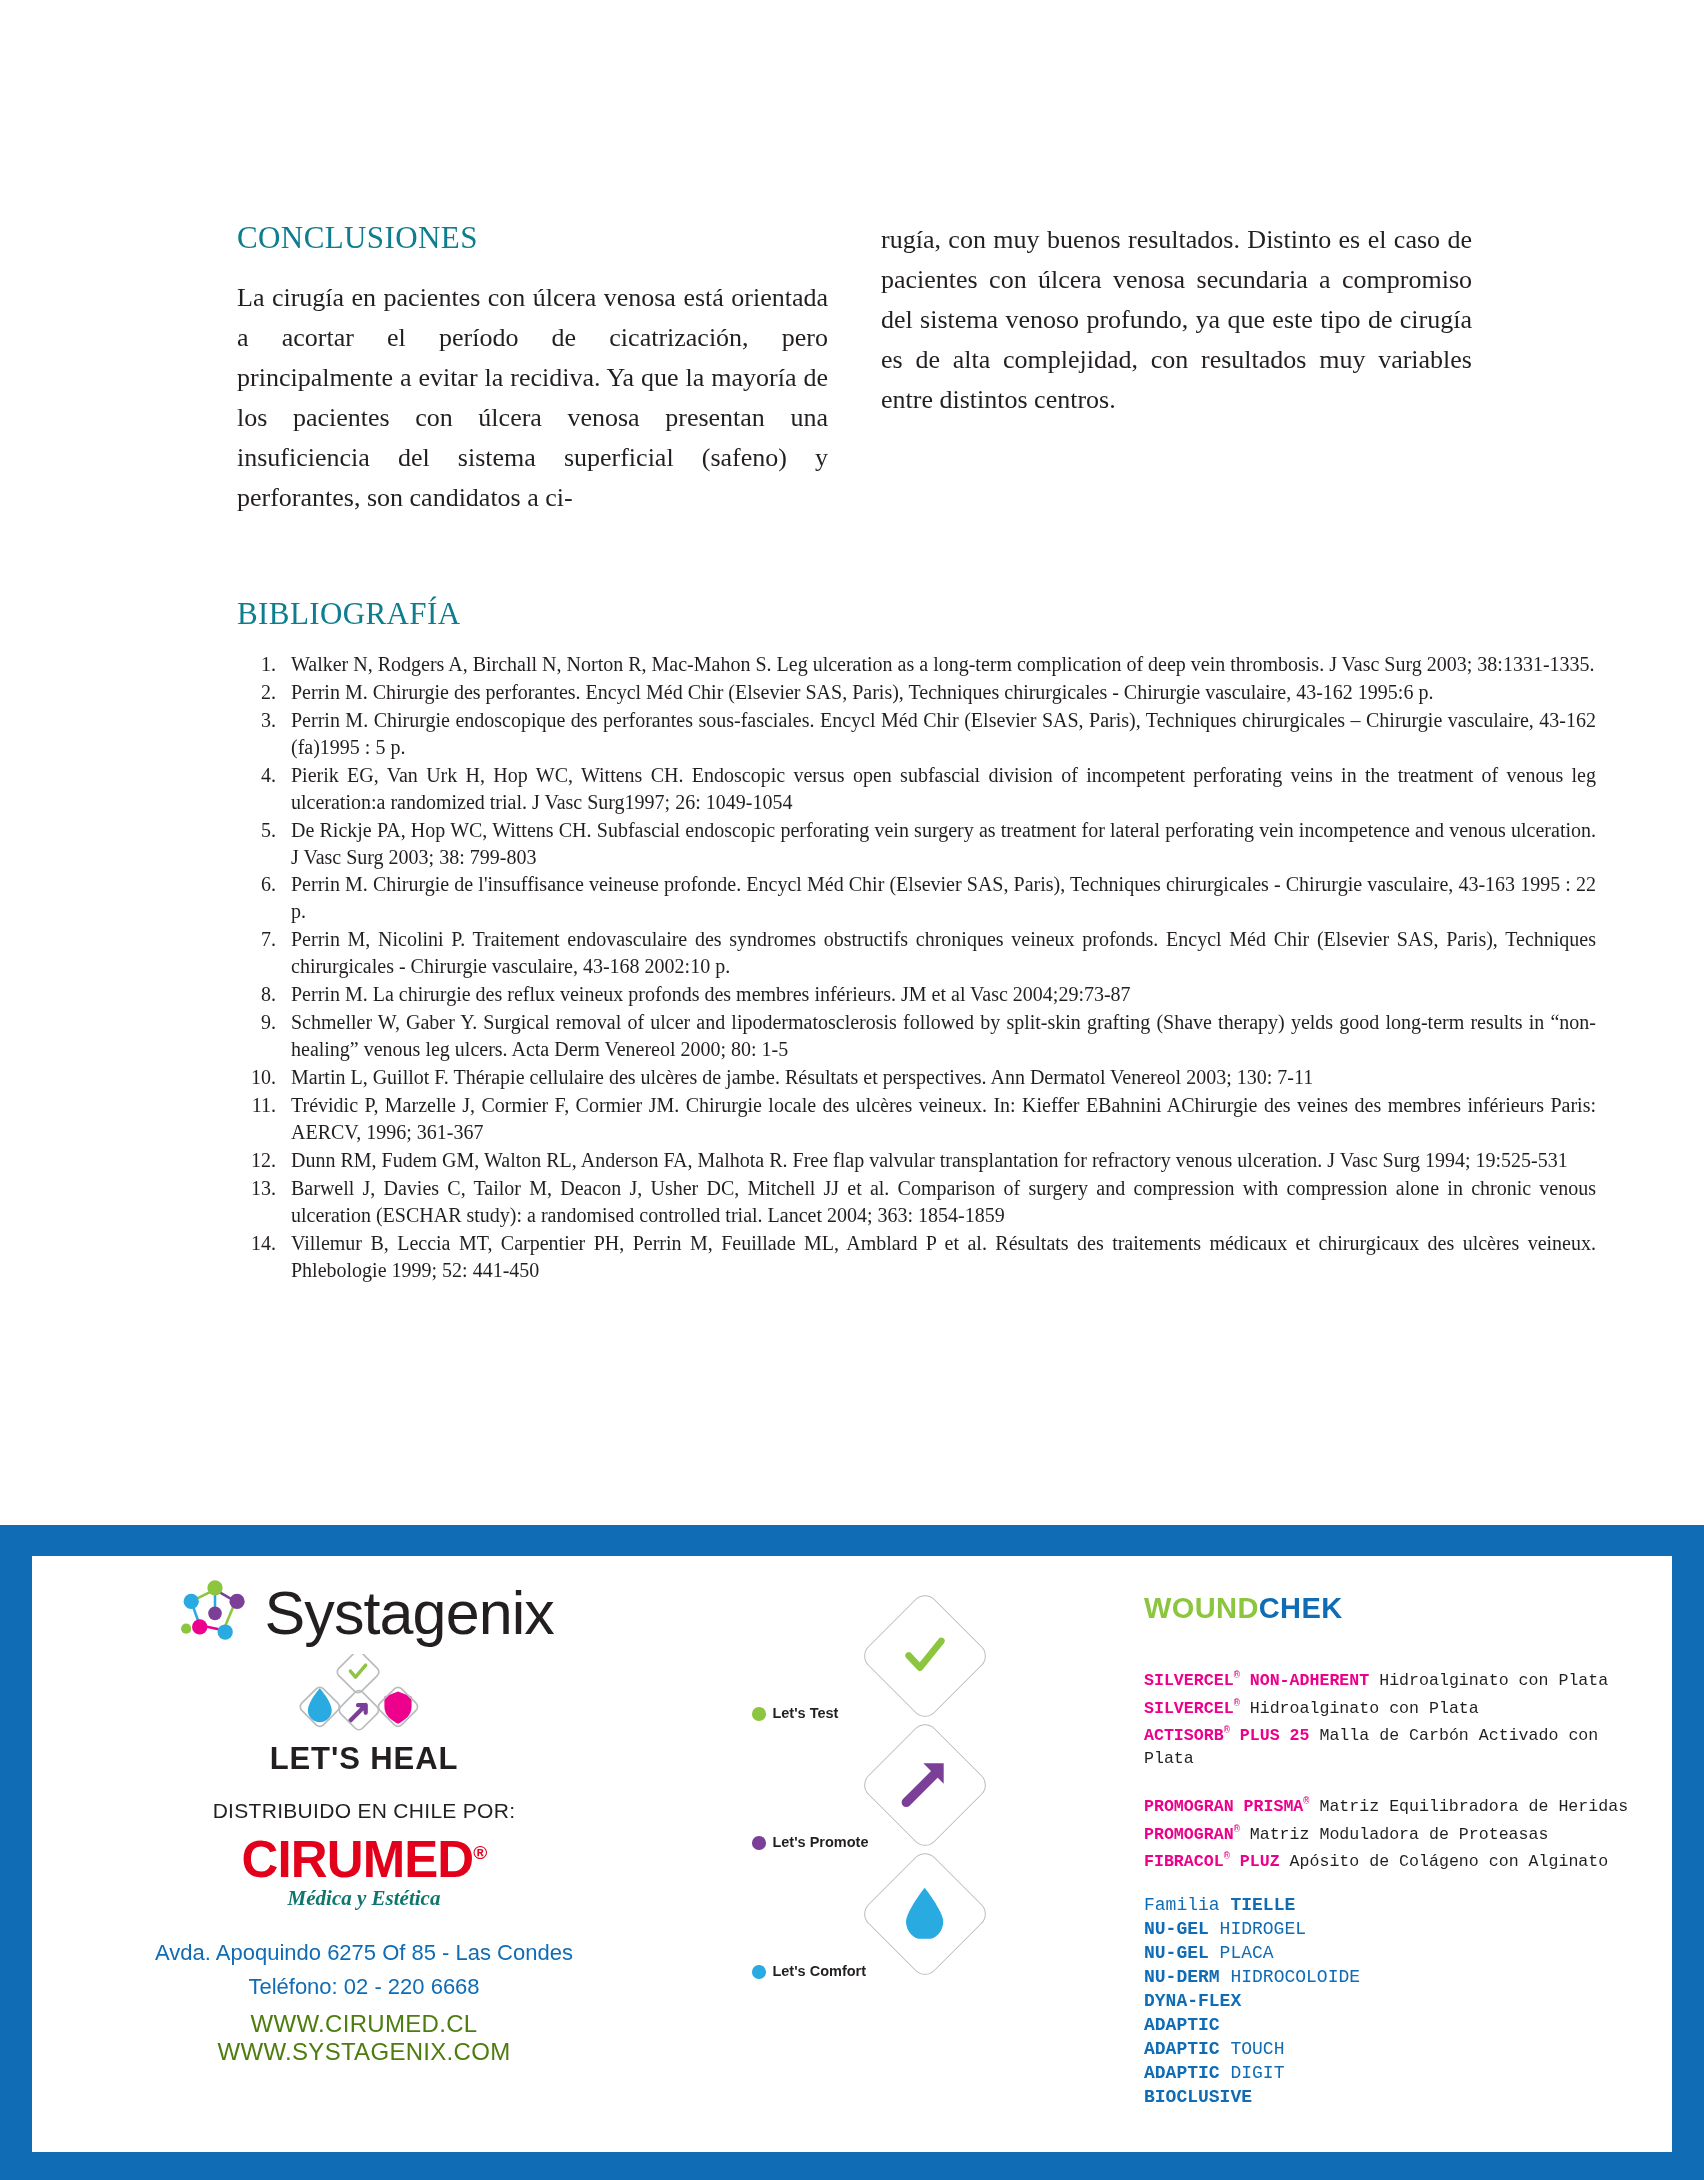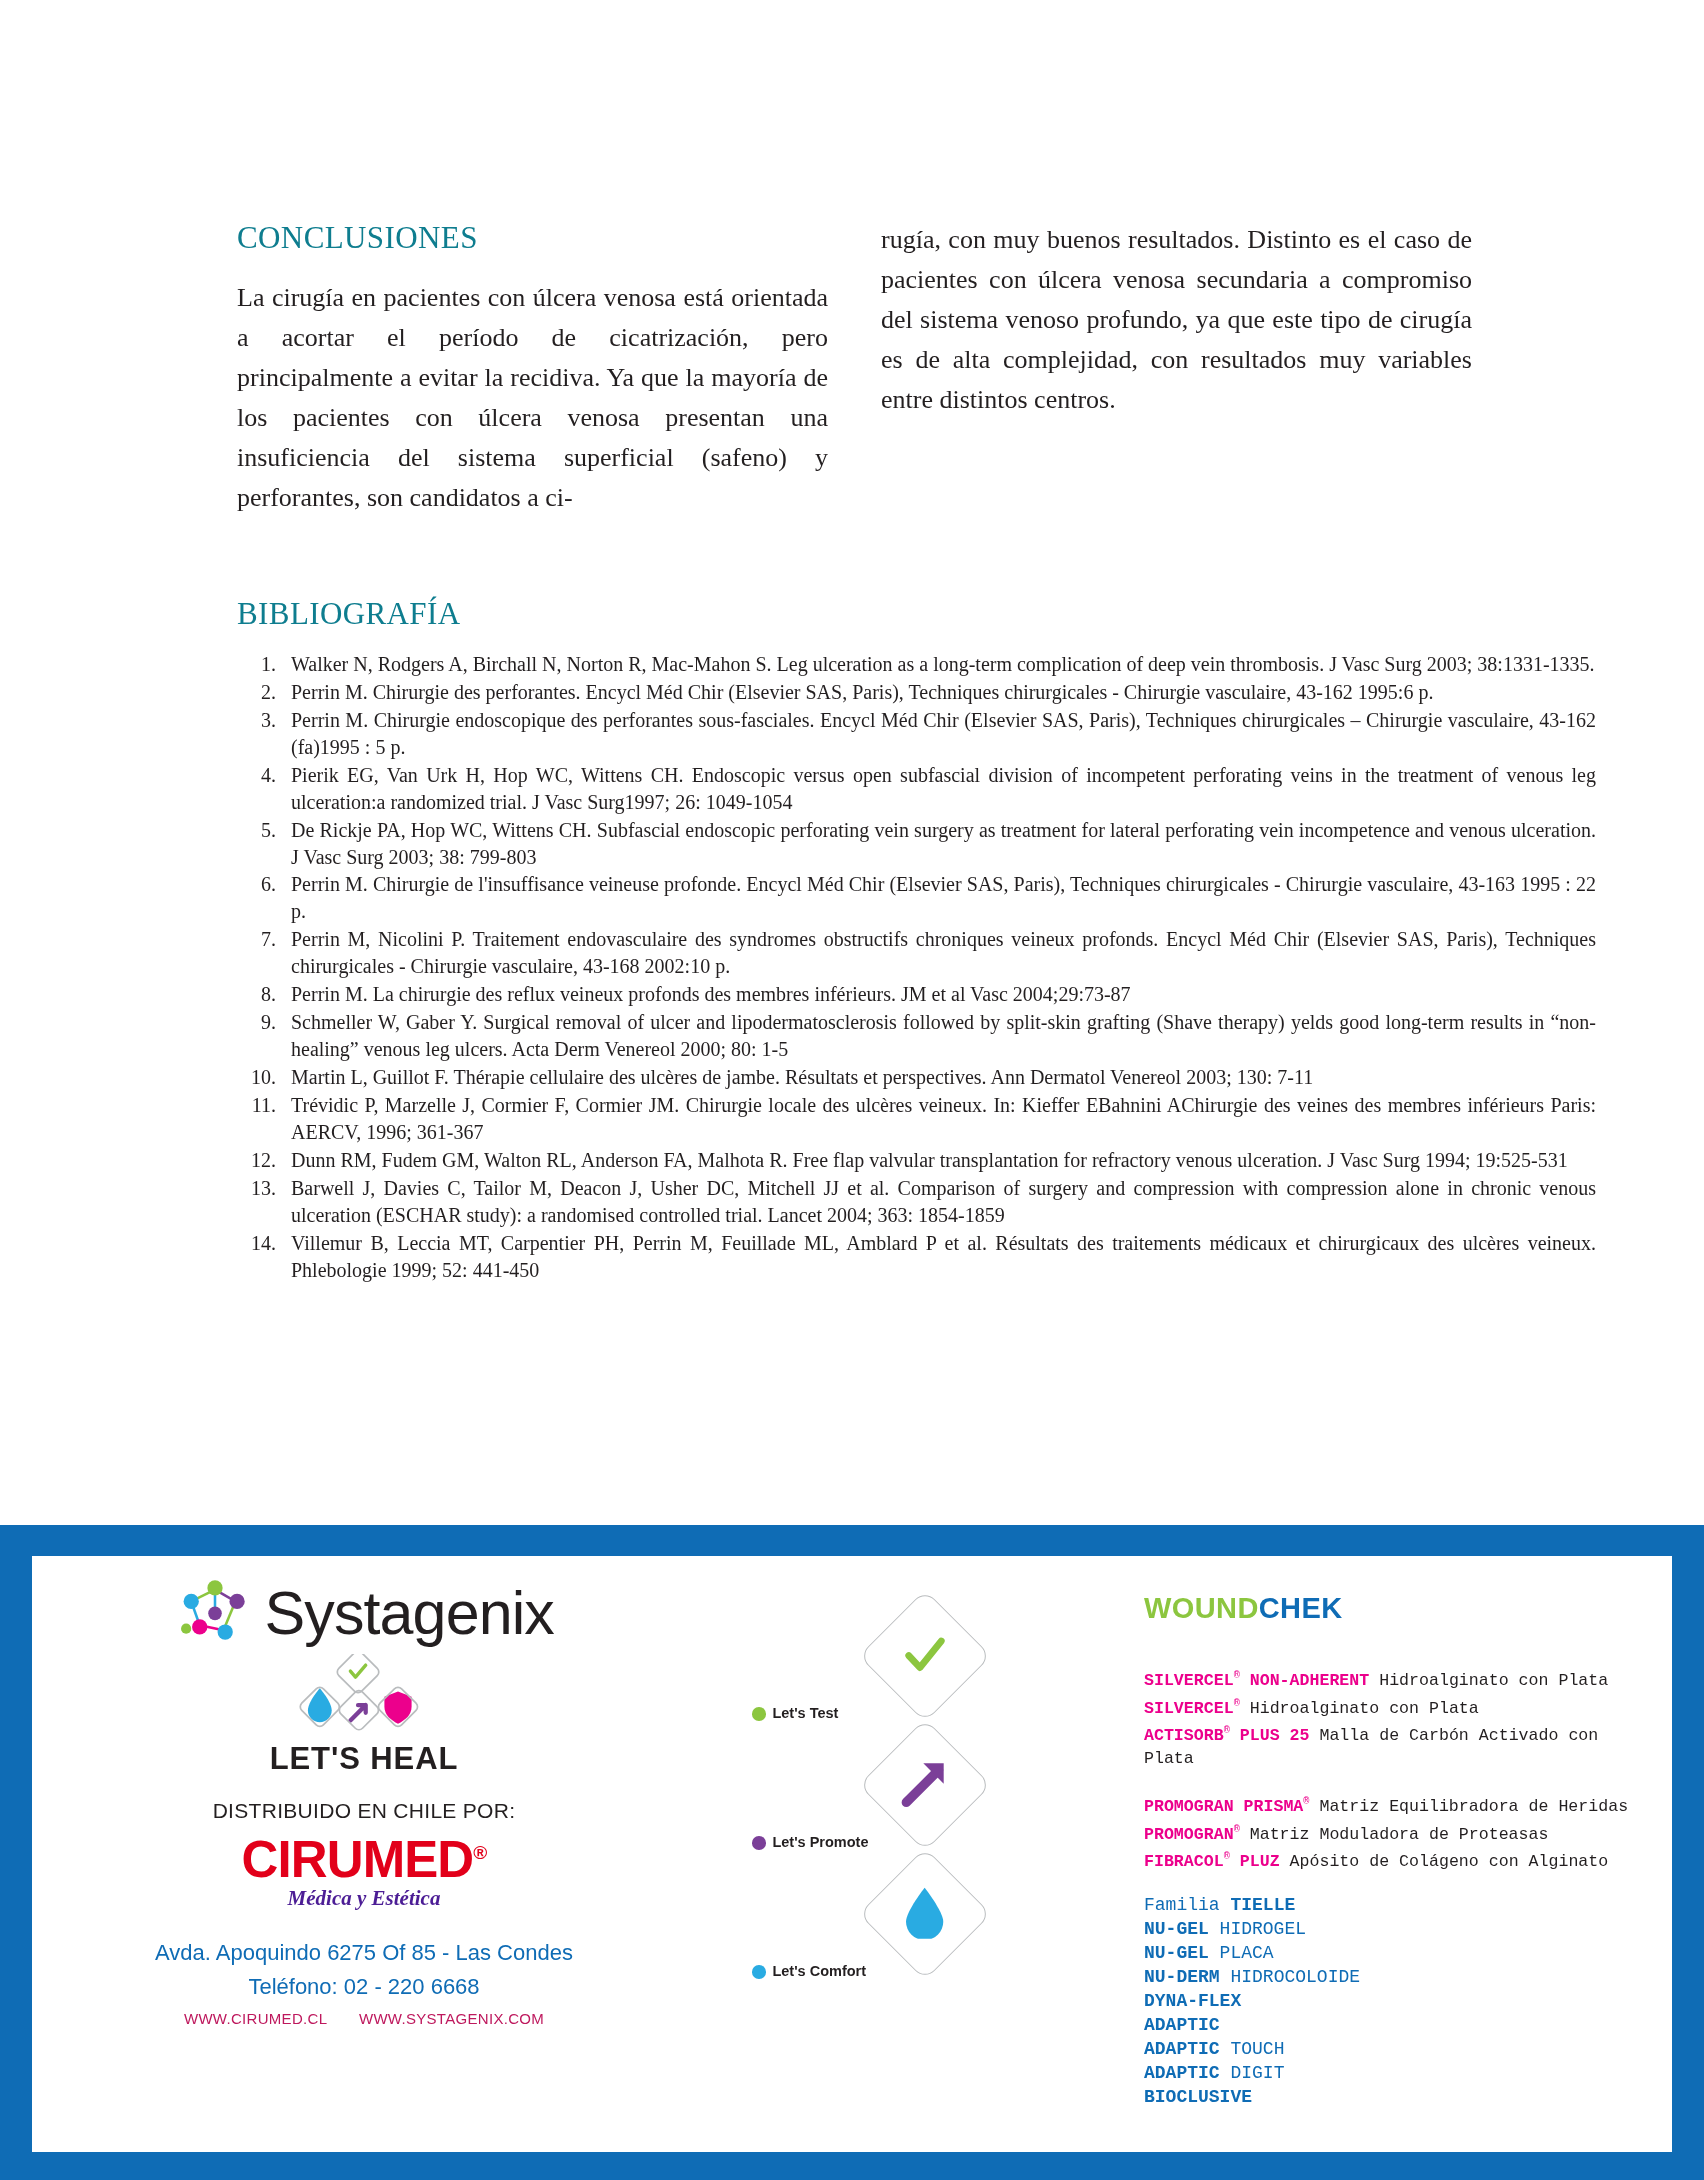--- a/index.html
+++ b/index.html
@@ -158,34 +158,34 @@
     color: #e2001a;
     letter-spacing: -0.9px;
     margin-top: 6.8px;
   }
   .cirumed sup { font-size: 19px; vertical-align: super; }
   .cirumed-sub {
     font-family: "Liberation Serif", serif;
     font-style: italic;
     font-weight: bold;
     font-size: 21px;
-    color: #4c1d95;
+    color: #0f766e;
     margin-top: -3.4px;
   }
   .addr {
     font-family: "Liberation Sans", sans-serif;
     font-size: 22px;
     color: #0f6cb5;
     line-height: 34px;
     margin-top: 25.6px;
   }
   .urls {
     font-family: "Liberation Sans", sans-serif;
-    font-size: 15px;
-    color: #be185d;
+    font-size: 24px;
+    color: #4d7c0f;
     margin-top: 5.1px;
     letter-spacing: 0.3px;
   }
   .urls span { margin: 0 13.6px; }
 
   
   .icon-col {
     position: absolute;
     left: 720px;
     top: 36px;

